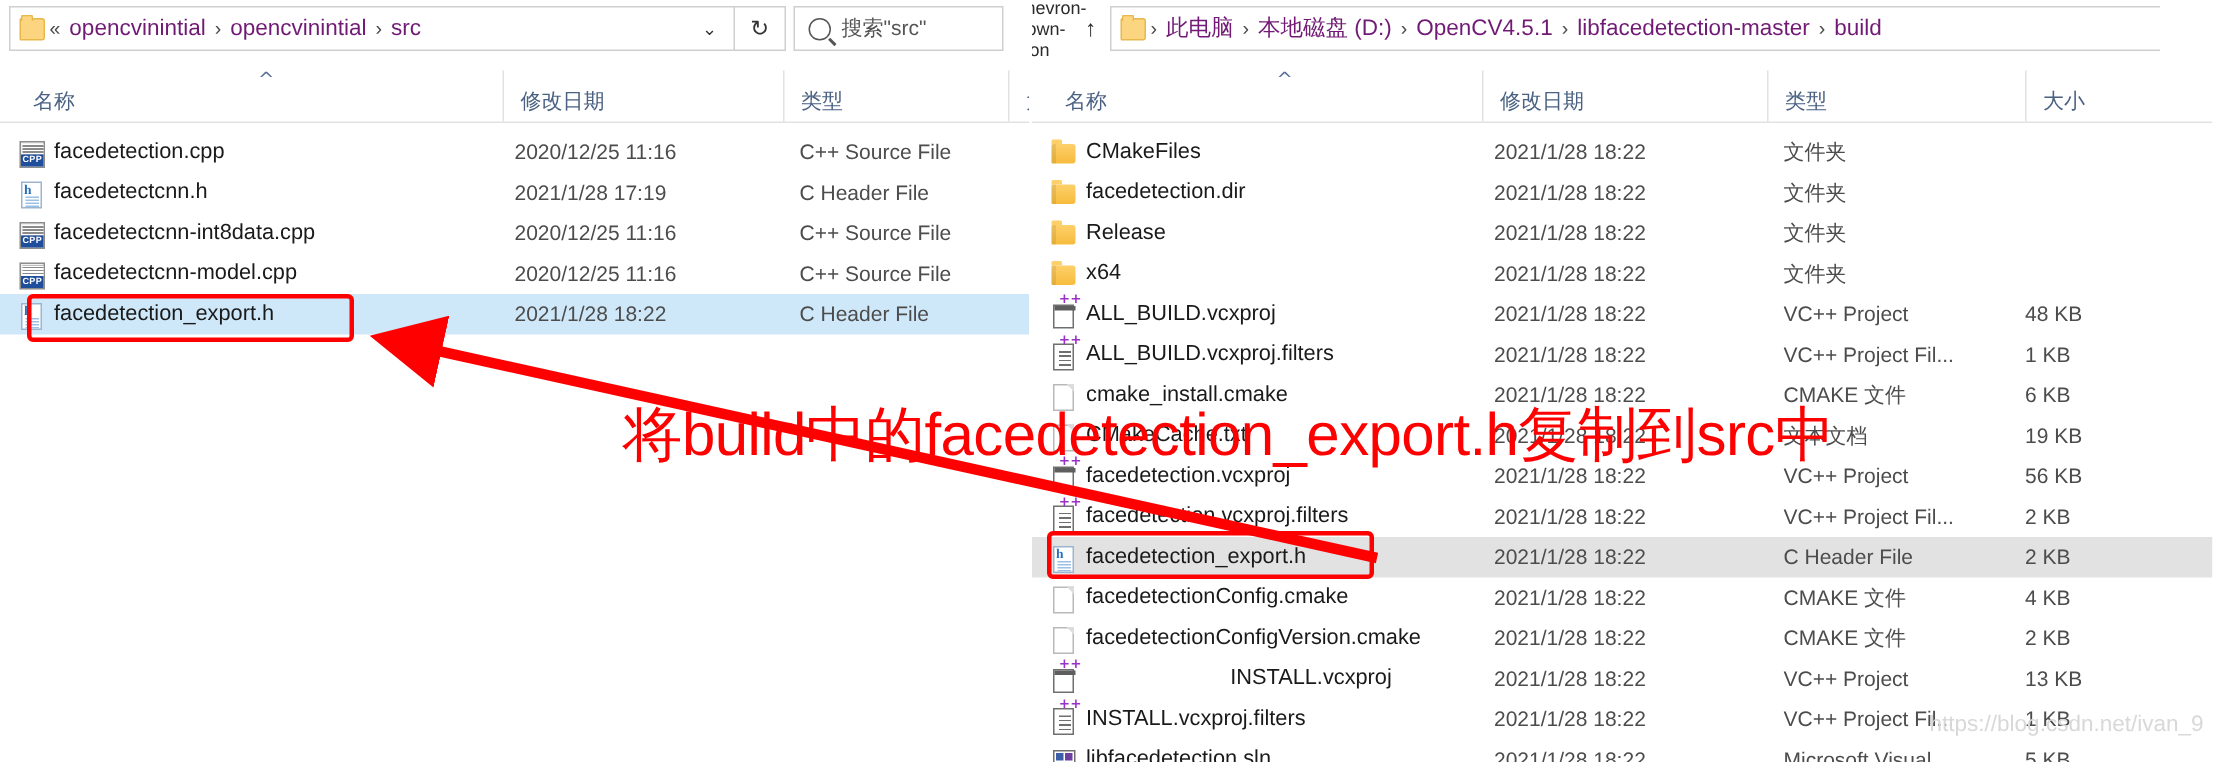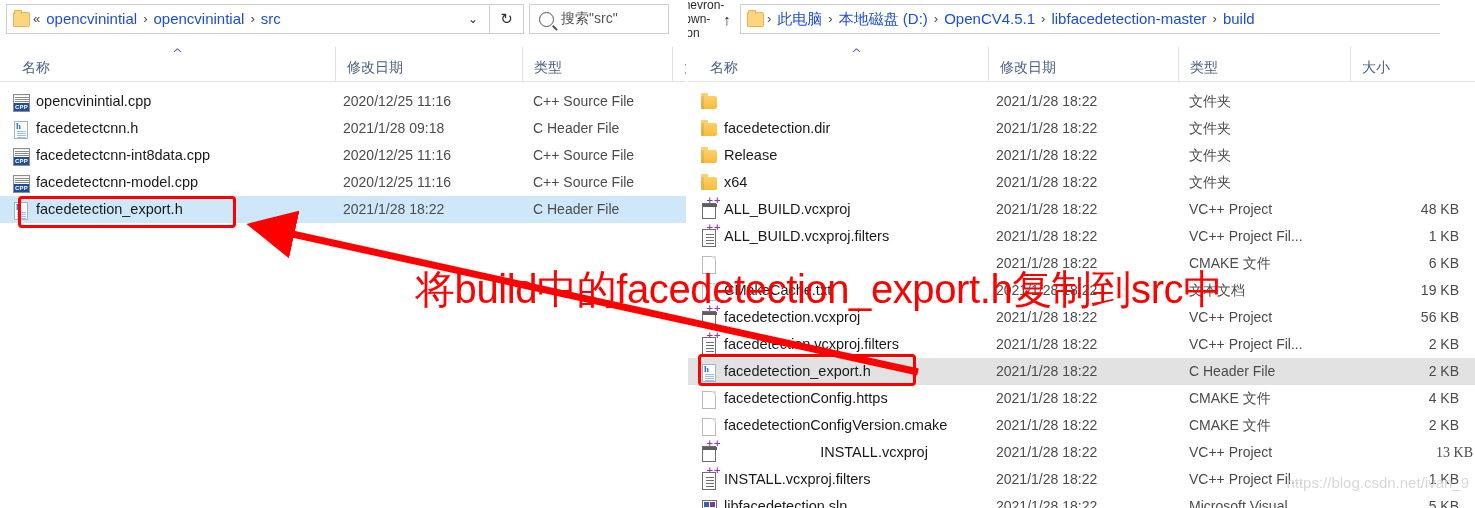--- a/index.html
+++ b/index.html
@@ -71,21 +71,21 @@
     position: absolute;
     left: 0; top: -3px;
     width: 6px; height: 3px;
     background: #fbd57f;
     border: 1px solid #e8b84c;
     border-bottom: none;
     border-radius: 1px 1px 0 0;
   }
   .crumb {
     font-size: 15px;
-    color: #1d4ed8;
+    color: #701a75;
     padding: 0 5px;
     white-space: nowrap;
     line-height: 28px;
   }
   .crumb-sep {
     font-size: 13px;
     color: #4a4a4a;
     padding: 0 1px;
     line-height: 28px;
   }
@@ -179,21 +179,21 @@
     line-height: 27px;
     font-size: 14.5px;
     color: #1a1a1a;
     overflow: hidden;
     white-space: nowrap;
   }
   .frow .c-date, .frow .c-type, .frow .c-size {
     color: #4c4c4c;
     font-size: 14px;
   }
-  .frow .c-size { text-align: right; }
+  .frow .c-size { text-align: left; }
   .frow .c-name { padding-left: 36px; }
   .frow.sel-blue { background: #cfe8f9; }
   .frow.sel-gray { background: #e2e2e2; }
 
   
   .ficon {
     position: absolute;
     left: 12px; top: 4px;
     width: 19px; height: 20px;
   }
@@ -409,37 +409,37 @@
   </div>
 
   <div class="filelist" id="left-filelist" style="top:88px; width:686px;">
       <div class="frow" style="top: 0px; width: 686px;">
         <span class="ficon">
           <span class="ic-cpp">
             <span class="topl"></span>
             <span class="badge">CPP</span>
           </span>
         </span>
-        <div class="cell c-name" style="left: 0px; width: 335px;">opencvinintial.cpp</div>
+        <div class="cell c-name" style="left: 0px; width: 335px;">facedetection.cpp</div>
         <div class="cell c-date" style="left: 343px; width: 187px;">2020/12/25 11:16</div>
         <div class="cell c-type" style="left: 533px; width: 150px;">C++ Source File</div>
         <div class="cell c-size" style="left: 672px; width: 10px;"></div>
       </div>
       <div class="frow" style="top: 27px; width: 686px;">
         <span class="ficon">
           <span class="ic-hfile">
             <span class="hletter">h</span>
             <span class="hbar" style="top:9px"></span>
             <span class="hbar" style="top:11px"></span>
             <span class="hbar" style="top:13px"></span>
             <span class="hbar" style="top:15px"></span>
           </span>
         </span>
         <div class="cell c-name" style="left: 0px; width: 335px;">facedetectcnn.h</div>
-        <div class="cell c-date" style="left: 343px; width: 187px;">2021/1/28 09:18</div>
+        <div class="cell c-date" style="left: 343px; width: 187px;">2021/1/28 17:19</div>
         <div class="cell c-type" style="left: 533px; width: 150px;">C Header File</div>
         <div class="cell c-size" style="left: 672px; width: 10px;"></div>
       </div>
       <div class="frow" style="top: 54px; width: 686px; padding-left: 26px;">
         <span class="ficon">
           <span class="ic-cpp">
             <span class="topl"></span>
             <span class="badge">CPP</span>
           </span>
         </span>
@@ -507,20 +507,21 @@
     <div class="ch" style="left:490px; width:172px;">类型</div>
     <div class="ch" style="left:662px; width:141px;">大小</div>
     <div class="sort-caret" style="left:163px;">^</div>
   </div>
 
   <div class="filelist" id="right-filelist" style="top:88px; width:787px;">
       <div class="frow" style="top: 0px; width: 787px;">
         <span class="ficon">
           <span class="ic-folder"></span>
         </span>
+        <div class="cell c-name" style="left: 0px; width: 300px;">CMakeFiles</div>
         <div class="cell c-date" style="left: 308px; width: 190px;">2021/1/28 18:22</div>
         <div class="cell c-type" style="left: 501px; width: 172px;">文件夹</div>
         <div class="cell c-size" style="left: 662px; width: 109px;"></div>
       </div>
       <div class="frow" style="top: 27px; width: 787px;">
         <span class="ficon">
           <span class="ic-folder"></span>
         </span>
         <div class="cell c-name" style="left: 0px; width: 300px;">facedetection.dir</div>
         <div class="cell c-date" style="left: 308px; width: 190px;">2021/1/28 18:22</div>
@@ -564,20 +565,21 @@
         </span>
         <div class="cell c-name" style="left: 0px; width: 300px;">ALL_BUILD.vcxproj.filters</div>
         <div class="cell c-date" style="left: 308px; width: 190px;">2021/1/28 18:22</div>
         <div class="cell c-type" style="left: 501px; width: 172px;">VC++ Project Fil...</div>
         <div class="cell c-size" style="left: 662px; width: 109px;">1 KB</div>
       </div>
       <div class="frow" style="top: 162px; width: 787px;">
         <span class="ficon">
           <span class="ic-page"></span>
         </span>
+        <div class="cell c-name" style="left: 0px; width: 300px;">cmake_install.cmake</div>
         <div class="cell c-date" style="left: 308px; width: 190px;">2021/1/28 18:22</div>
         <div class="cell c-type" style="left: 501px; width: 172px;">CMAKE 文件</div>
         <div class="cell c-size" style="left: 662px; width: 109px;">6 KB</div>
       </div>
       <div class="frow" style="top: 189px; width: 787px;">
         <span class="ficon">
           <span class="ic-page"></span>
         </span>
         <div class="cell c-name" style="left: 0px; width: 300px;">CMakeCache.txt</div>
         <div class="cell c-date" style="left: 308px; width: 190px;">2021/1/28 18:22</div>
@@ -618,21 +620,21 @@
         </span>
         <div class="cell c-name" style="left: 0px; width: 300px;">facedetection_export.h</div>
         <div class="cell c-date" style="left: 308px; width: 190px;">2021/1/28 18:22</div>
         <div class="cell c-type" style="left: 501px; width: 172px;">C Header File</div>
         <div class="cell c-size" style="left: 662px; width: 109px;">2 KB</div>
       </div>
       <div class="frow" style="top: 297px; width: 787px;">
         <span class="ficon">
           <span class="ic-page"></span>
         </span>
-        <div class="cell c-name" style="left: 0px; width: 300px;">facedetectionConfig.https</div>
+        <div class="cell c-name" style="left: 0px; width: 300px;">facedetectionConfig.cmake</div>
         <div class="cell c-date" style="left: 308px; width: 190px;">2021/1/28 18:22</div>
         <div class="cell c-type" style="left: 501px; width: 172px;">CMAKE 文件</div>
         <div class="cell c-size" style="left: 662px; width: 109px;">4 KB</div>
       </div>
       <div class="frow" style="top: 324px; width: 787px;">
         <span class="ficon">
           <span class="ic-page"></span>
         </span>
         <div class="cell c-name" style="left: 0px; width: 300px;">facedetectionConfigVersion.cmake</div>
         <div class="cell c-date" style="left: 308px; width: 190px;">2021/1/28 18:22</div>
@@ -640,21 +642,21 @@
         <div class="cell c-size" style="left: 662px; width: 109px;">2 KB</div>
       </div>
       <div class="frow" style="top: 351px; width: 787px;">
         <span class="ficon">
           <span class="ic-proj"></span>
           <span class="ic-pp">++</span>
         </span>
         <div class="cell c-name" style="left: 0px; width: 300px; text-align: center;">INSTALL.vcxproj</div>
         <div class="cell c-date" style="left: 308px; width: 190px;">2021/1/28 18:22</div>
         <div class="cell c-type" style="left: 501px; width: 172px;">VC++ Project</div>
-        <div class="cell c-size" style="left: 676px; width: 109px; font-family: Liberation Serif, serif;">13 KB</div>
+        <div class="cell c-size" style="left: 662px; width: 109px;">13 KB</div>
       </div>
       <div class="frow" style="top: 378px; width: 787px;">
         <span class="ficon">
           <span class="ic-filters">
             <span class="lines"></span>
           </span>
           <span class="ic-pp">++</span>
         </span>
         <div class="cell c-name" style="left: 0px; width: 300px;">INSTALL.vcxproj.filters</div>
         <div class="cell c-date" style="left: 308px; width: 190px;">2021/1/28 18:22</div>

